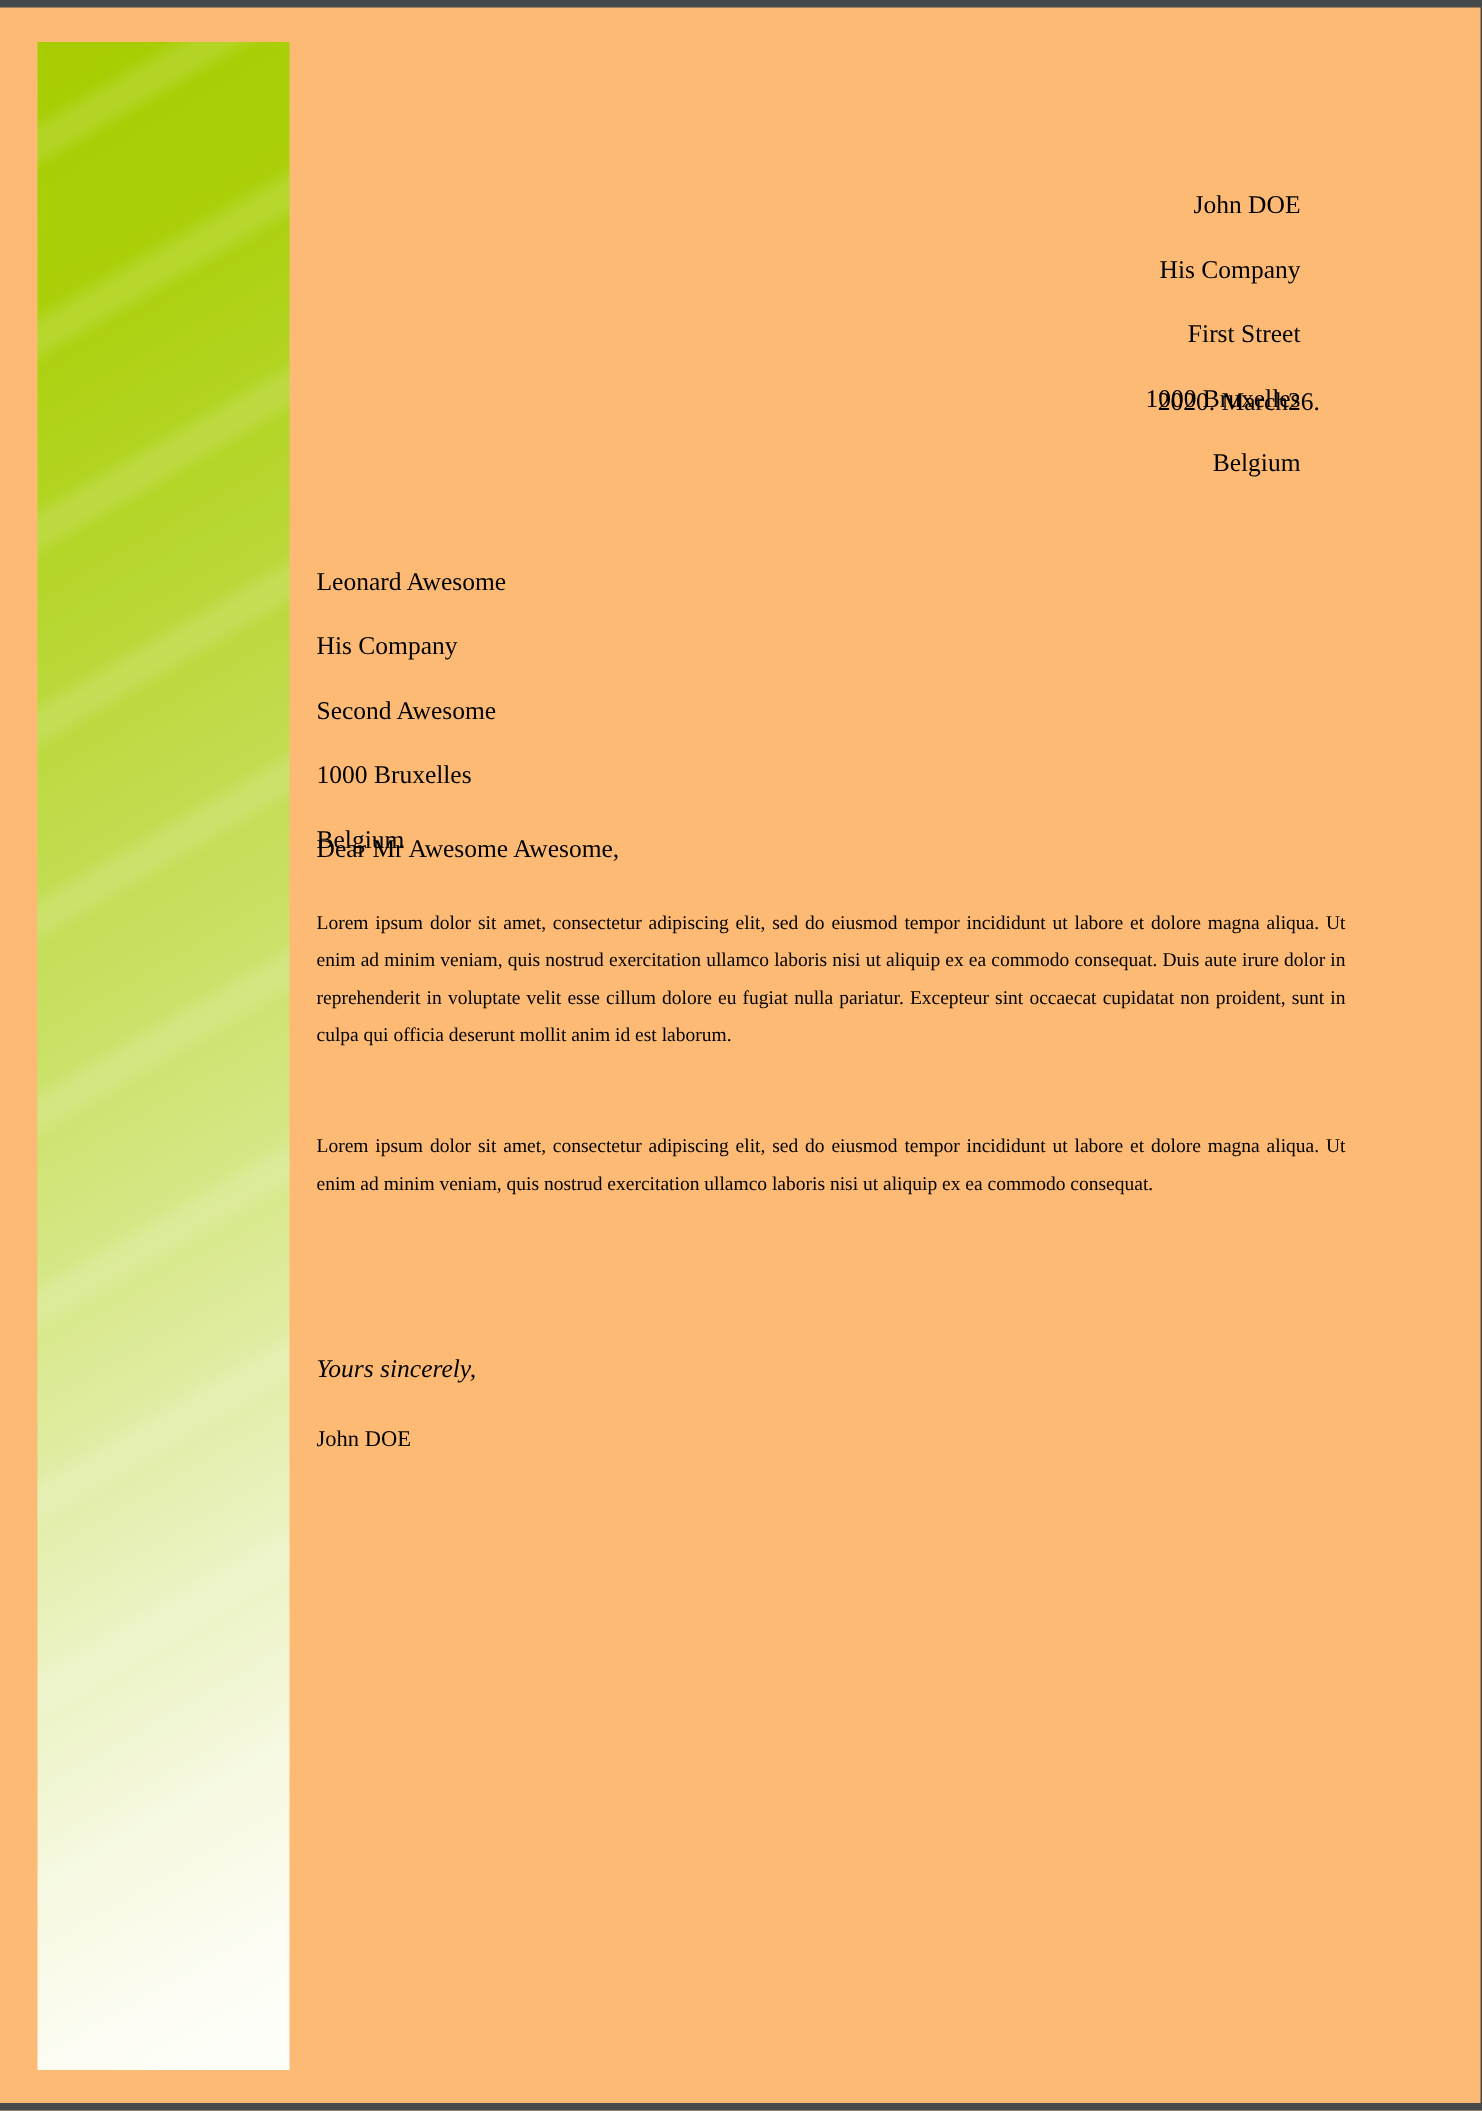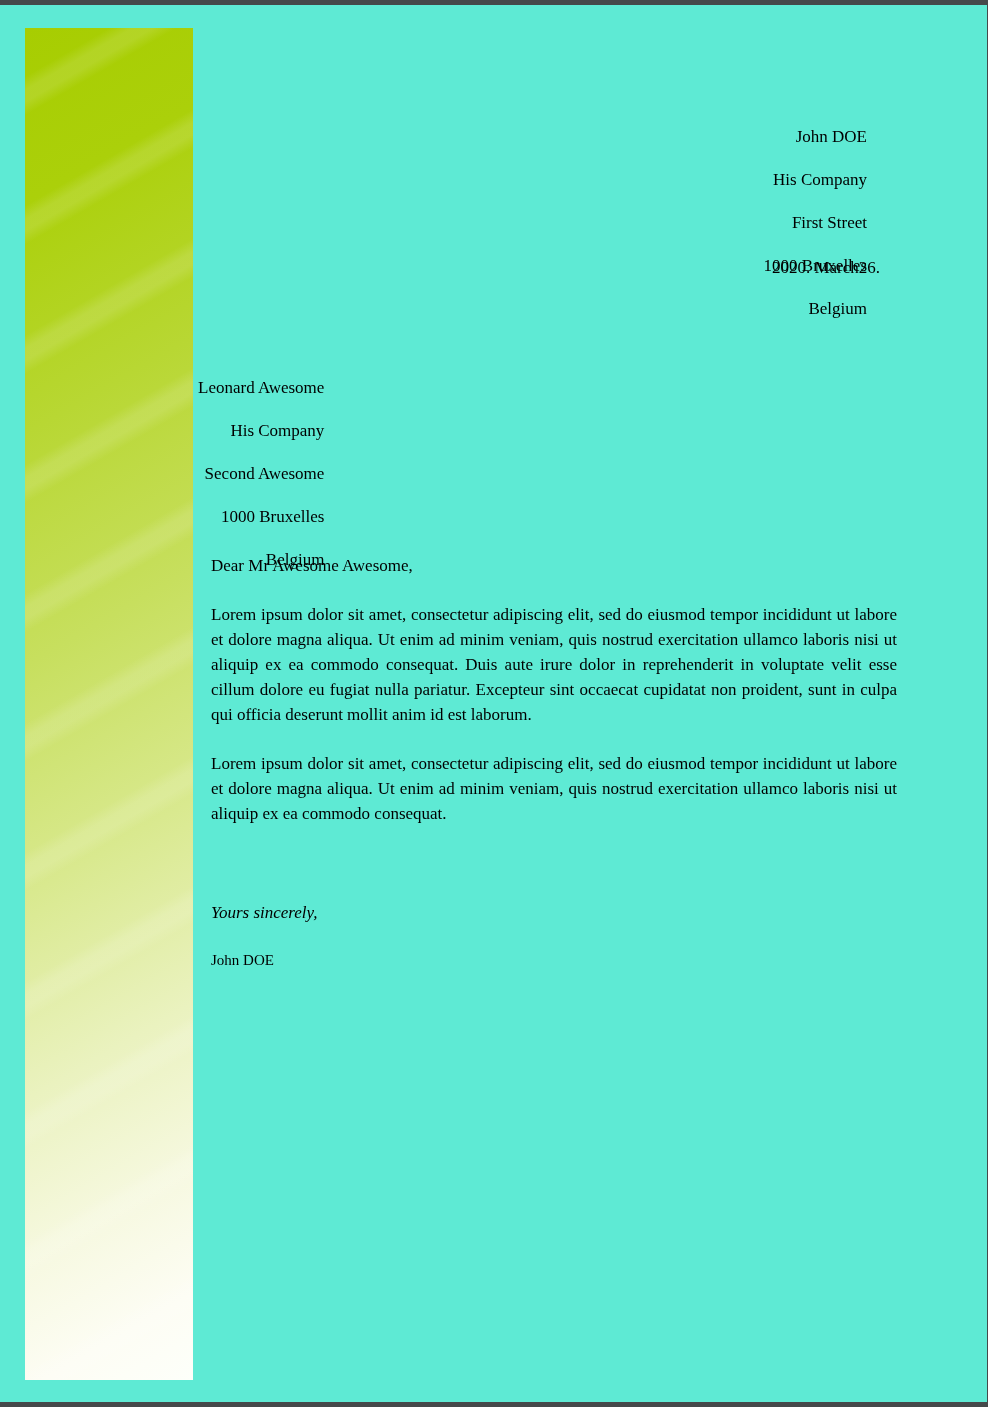--- a/index.html
+++ b/index.html
@@ -14,21 +14,21 @@
     font-family: "Liberation Serif", "DejaVu Serif", serif;
     color: #000;
     overflow: hidden;
   }
   .page {
     position: absolute;
     top: 5px;
     bottom: 5px;
     left: 0;
     right: 1px;
-    background: #5eead4;
+    background: #fdba74;
   }
   .gradient-bar {
     position: absolute;
     left: 25px;
     top: 23px;
     width: 168px;
     height: 1352px;
     background:
       repeating-linear-gradient(150deg,
         rgba(255,255,255,0) 0px,
@@ -59,33 +59,33 @@
     right: 120px;
     text-align: right;
   }
   .date {
     top: 252px;
     right: 107px;
     text-align: left;
   }
   .recipient {
     top: 350px;
-    left: 198px;
-    text-align: right;
+    left: 211px;
+    text-align: left;
   }
   .salutation {
     top: 548px;
     left: 211px;
     line-height: 25px;
   }
   .para {
     position: absolute;
     left: 211px;
     width: 686px;
-    font-size: 17px;
+    font-size: 13px;
     line-height: 25px;
     text-align: justify;
     margin: 0;
   }
   .para-1 { top: 597px; }
   .para-2 { top: 746px; }
   .closing-line  { top: 847px; left: 211px; line-height: 25px; }
   .valediction   { top: 895px; left: 211px; line-height: 25px; font-style: italic; }
   .signature     { top: 944px; left: 211px; font-size: 15px; line-height: 22px; }
 </style>

